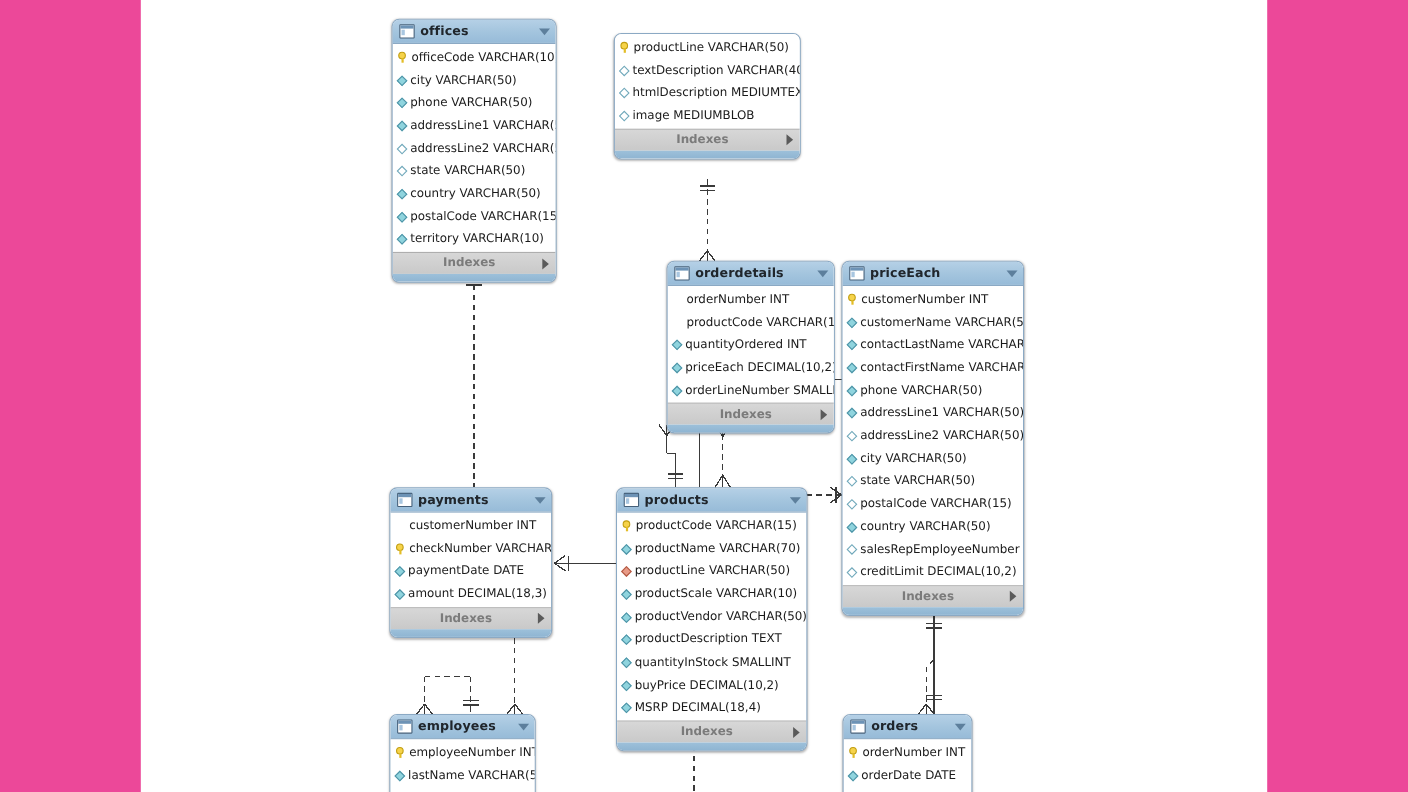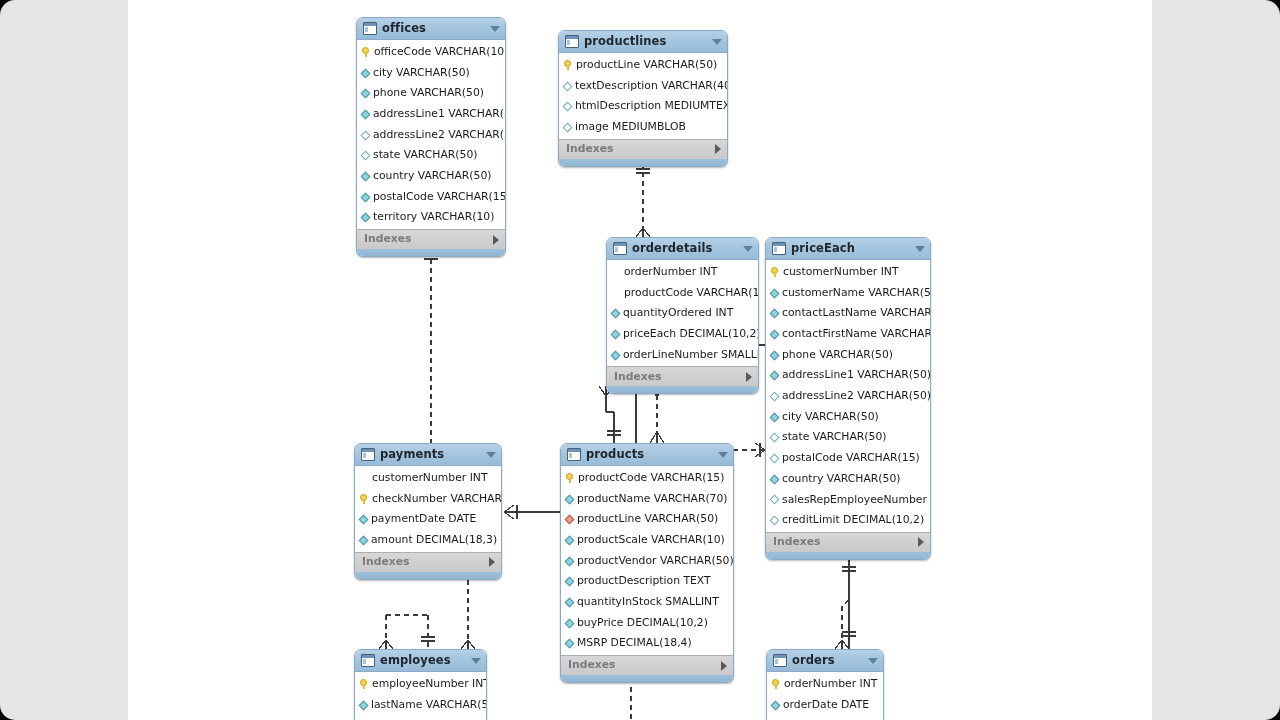--- a/index.html
+++ b/index.html
@@ -4,24 +4,23 @@
 <style>
   html, body {
     margin: 0;
     padding: 0;
     background: #000000;
   }
   #stage {
     position: relative;
     width: 1280px;
     height: 720px;
-    background: #e5e5e5;
+    background: #ec4899;
     overflow: hidden;
     font-family: "DejaVu Sans", sans-serif;
-    border-radius: 15px;
   }
   #canvas {
     position: absolute;
     left: 128px;
     top: 0px;
     width: 1024px;
     height: 720px;
     background: #ffffff;
     overflow: hidden;
   }
@@ -156,20 +155,21 @@
     display: flex;
     align-items: center;
     padding: 0 6px 0 7px;
   }
   .idx-txt {
     font-size: 10.8px;
     font-weight: bold;
     color: #7b7b7b;
     flex: 1 1 auto;
     line-height: 1;
+    text-align: center;
   }
   .foot {
     height: 7px;
     background: linear-gradient(to bottom, #9dc0da 0%, #8fb5d2 100%);
   }
 </style>
 </head>
 <body>
 
 <div id="stage">
@@ -326,25 +326,20 @@
               <span class="col-txt">territory VARCHAR(10)</span>
             </div>
           </div>
           <div class="idx">
             <span class="idx-txt">Indexes</span>
             <span class="caret-right"></span>
           </div>
           <div class="foot"></div>
         </div>
         <div class="tbl" style="left: 430px; top: 30px; width: 170px;">
-          <div class="tbl-head">
-            <span class="tbl-ico"></span>
-            <span class="tbl-title">productlines</span>
-            <span class="caret-down"></span>
-          </div>
           <div class="cols">
             <div class="col">
               <span class="key"></span>
               <span class="col-txt">productLine VARCHAR(50)</span>
             </div>
             <div class="col">
               <span class="dia hollow"></span>
               <span class="col-txt">textDescription VARCHAR(4000)</span>
             </div>
             <div class="col">

